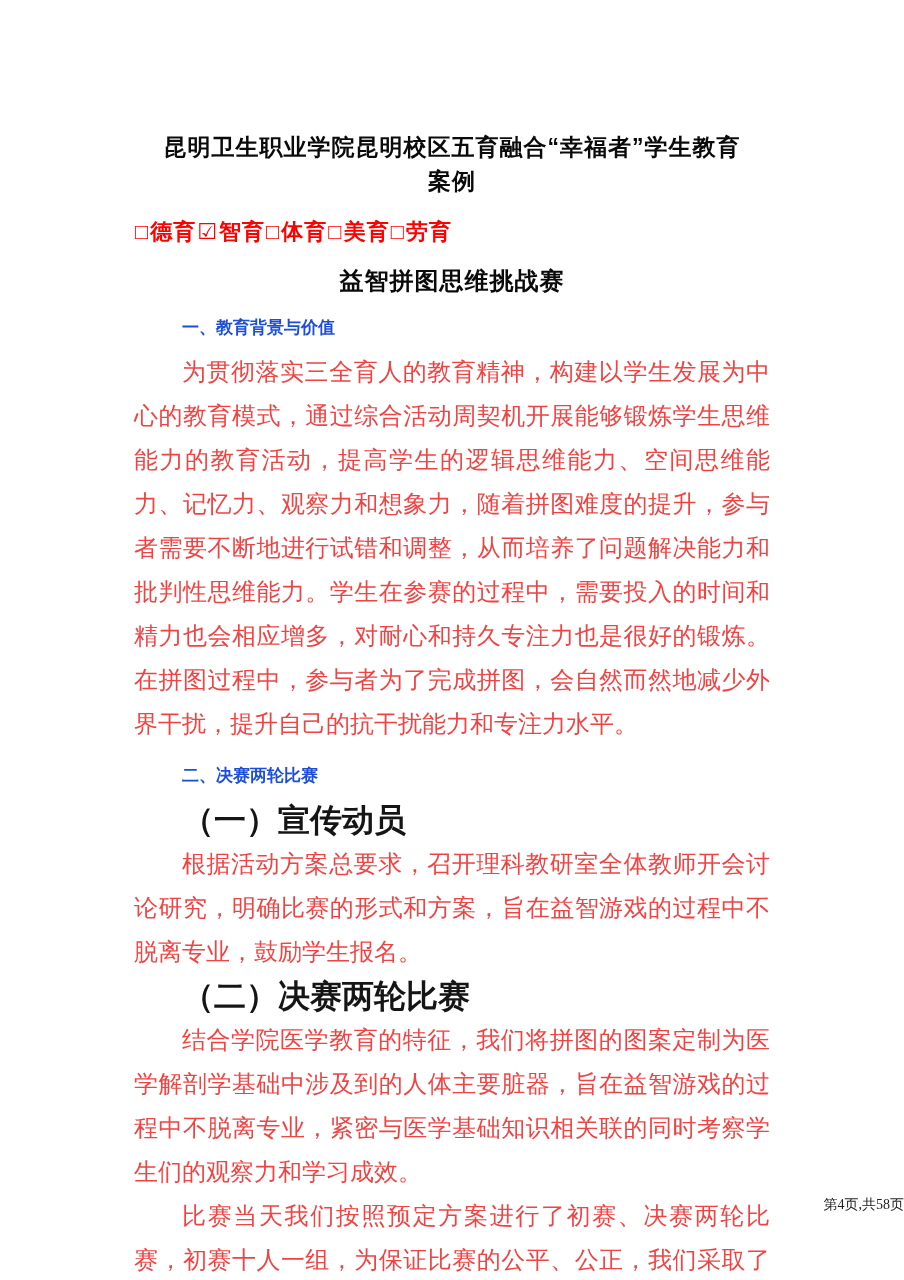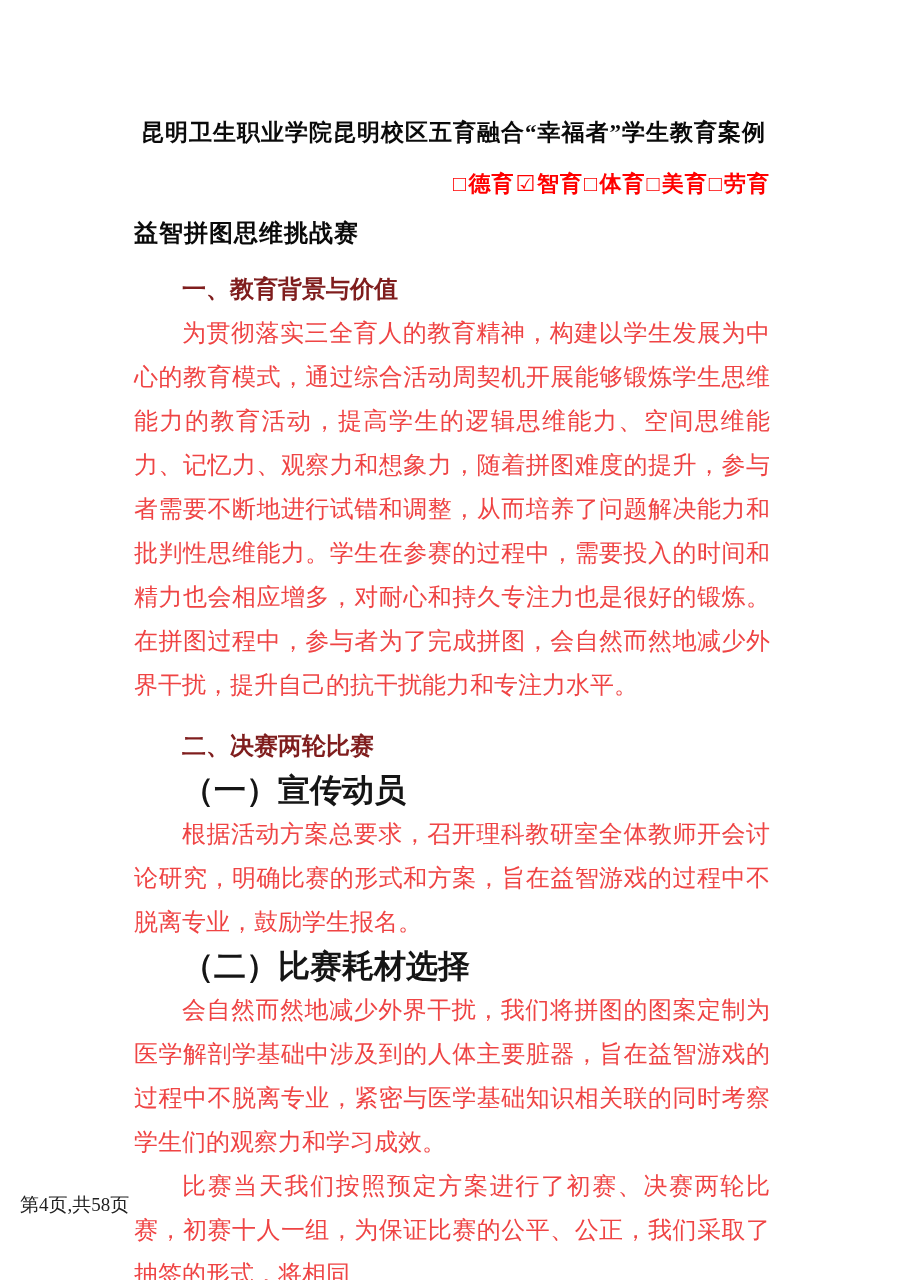--- a/index.html
+++ b/index.html
@@ -17,61 +17,62 @@
   }
   .page {
     position: absolute;
     left: 0; top: 0;
     width: 904px; height: 1280px;
     box-sizing: border-box;
     padding: 112px 134px 0 134px;
     background: #ffffff;
   }
   .doc-title {
-    margin: 4px;
-    font-family: Liberation Serif, serif;
+    margin: 18px;
+    font-family: Liberation Sans, sans-serif;
     font-weight: bold;
     font-size: 23px;
     line-height: 34px;
-    text-align: right;
+    text-align: center;
     letter-spacing: 1px;
     color: #0a0a0a;
   }
   .category-line {
     margin-top: 18px;
-    text-align: right;
+    text-align: left;
     font-family: "Liberation Sans", "DejaVu Sans", sans-serif;
     font-weight: bold;
     font-size: 22px;
     line-height: 32px;
     color: #ff0000;
     letter-spacing: 1px;
     white-space: nowrap;
   }
   .category-line .box {
     font-weight: bold;
     padding: 0 1px;
   }
   .doc-subtitle {
     margin-top: 16px;
     font-family: "Liberation Sans", "DejaVu Sans", sans-serif;
     font-weight: bold;
     font-size: 24px;
     line-height: 34px;
+    text-align: center;
     letter-spacing: 1px;
     color: #0a0a0a;
   }
   .sec-heading {
-    margin: 17px 0 0 0;
+    margin: 8px 0 0 0;
     font-family: "Liberation Sans", "DejaVu Sans", sans-serif;
     font-weight: bold;
-    font-size: 24px;
+    font-size: 17px;
     line-height: 44px;
     text-indent: 48px;
-    color: #7f1d1d;
+    color: #1d4ed8;
   }
   .sub-heading {
     margin: 0;
     font-family: "Liberation Serif", "DejaVu Serif", serif;
     font-weight: bold;
     font-size: 32px;
     line-height: 44px;
     text-indent: 48px;
     color: #151515;
   }
@@ -81,23 +82,23 @@
     line-height: 44px;
     text-align: justify;
     text-indent: 48px;
     color: #ef4444;
   }
   .footer {
     position: absolute;
     left: 0;
     right: 0;
     bottom: 64px;
-    text-align: left;
+    text-align: right;
     font-family: "Liberation Serif", "DejaVu Serif", serif;
-    font-size: 19px;
+    font-size: 14px;
     line-height: 22px;
     color: #222222;
     padding-left: 20px;
   }
 </style>
 </head>
 <body>
 
 <div class="page">
 
@@ -116,22 +117,22 @@
 
   <div>
     <h2 class="sec-heading">二、决赛两轮比赛</h2>
 
     <div>
       <h3 class="sub-heading">（一）宣传动员</h3>
       <p class="para">根据活动方案总要求，召开理科教研室全体教师开会讨论研究，明确比赛的形式和方案，旨在益智游戏的过程中不脱离专业，鼓励学生报名。</p>
     </div>
 
     <div>
-      <h3 class="sub-heading">（二）比赛耗材选择</h3>
-      <p class="para">会自然而然地减少外界干扰，我们将拼图的图案定制为医学解剖学基础中涉及到的人体主要脏器，旨在益智游戏的过程中不脱离专业，紧密与医学基础知识相关联的同时考察学生们的观察力和学习成效。</p>
+      <h3 class="sub-heading">（二）决赛两轮比赛</h3>
+      <p class="para">结合学院医学教育的特征，我们将拼图的图案定制为医学解剖学基础中涉及到的人体主要脏器，旨在益智游戏的过程中不脱离专业，紧密与医学基础知识相关联的同时考察学生们的观察力和学习成效。</p>
     </div>
 
     <div>
       <p class="para">比赛当天我们按照预定方案进行了初赛、决赛两轮比赛，初赛十人一组，为保证比赛的公平、公正，我们采取了抽签的形式，将相同</p>
     </div>
   </div>
 
   <div class="footer">第4页,共58页</div>
 
 </div>

